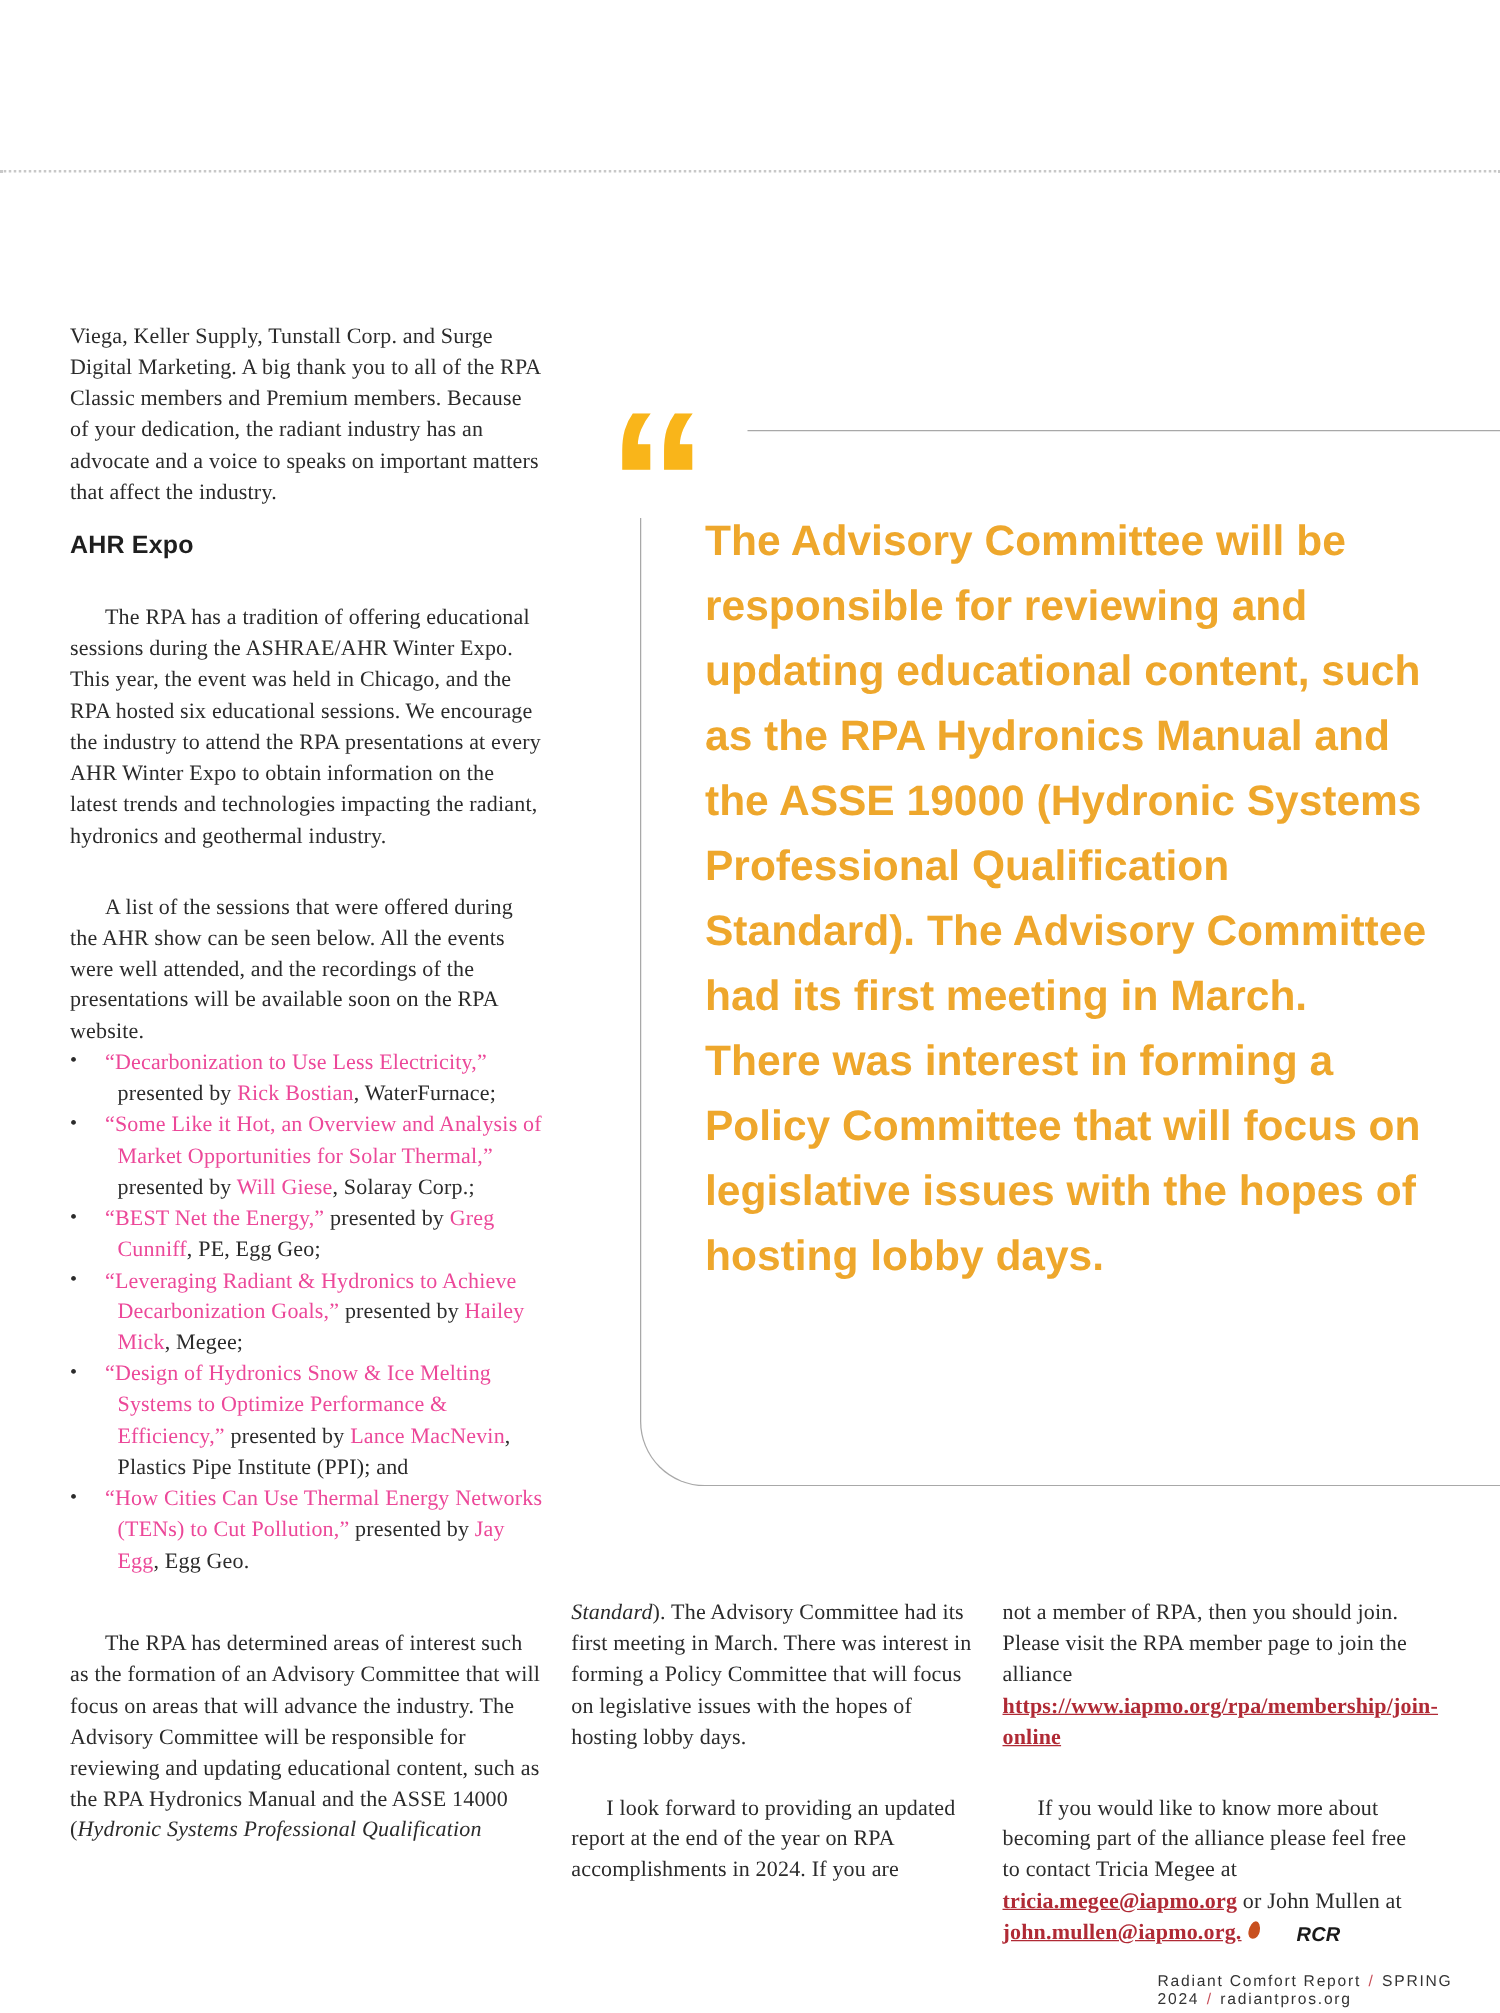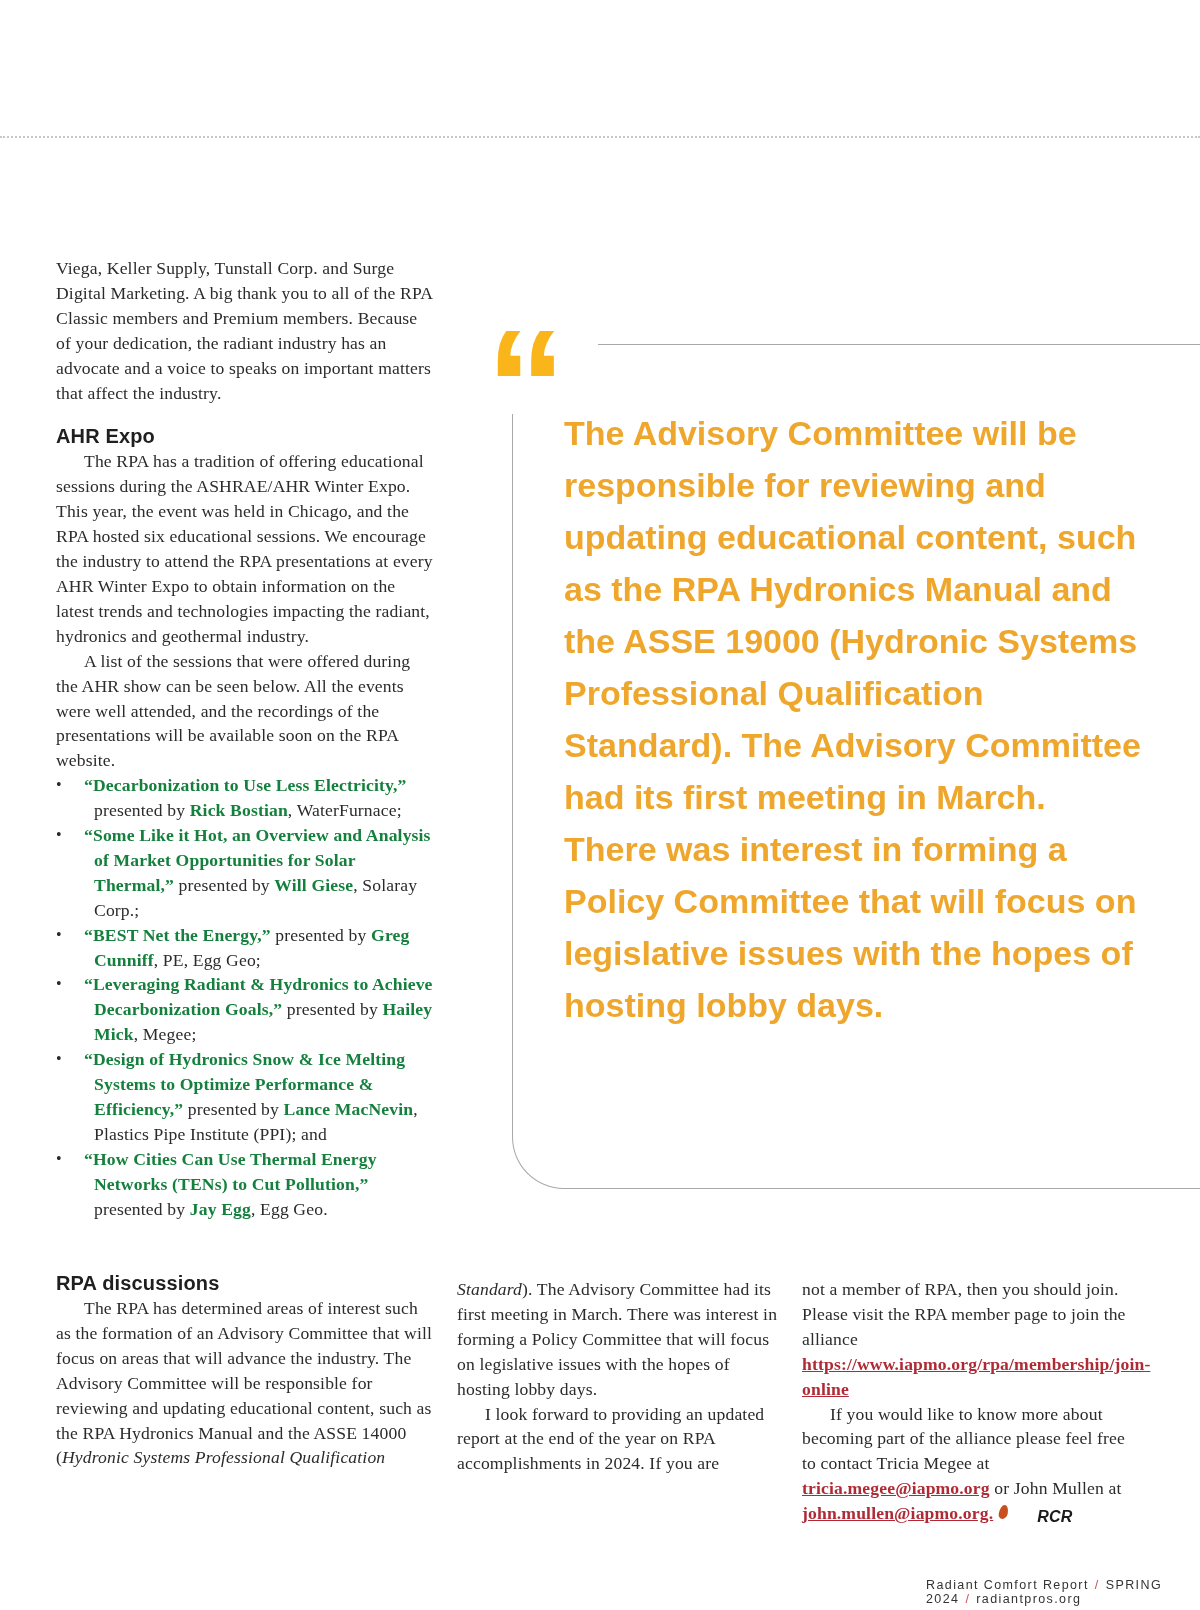--- a/index.html
+++ b/index.html
@@ -2,33 +2,33 @@
 <html><head>
 <meta charset="utf-8">
 <style>
   html, body { margin:0; padding:0; background:#ffffff; }
   body { width:1200px; height:1610px; position:relative; overflow:hidden; }
   .serif { font-family: "Liberation Serif", "DejaVu Serif", serif; color:#2b2b2b; }
   .dotted-rule { position:absolute; left:0; top:136px; width:1200px; height:0; border-top:2px dotted #c8c8c8; }
 
   .col { position:absolute; font-size:17.6px; line-height:24.9px; letter-spacing:0.15px; }
   .col p { margin:0; }
-  .col .ind { text-indent:28px; }
+  .col .ind { text-indent:28px;margin-top:32px; }
   .col1-top { left:56px; top:256px; width:380px; }
   .col1-bot { left:56px; top:1270px; width:380px; }
   .col2 { left:457px; top:1277px; width:330px; }
   .col3 { left:802px; top:1277px; width:340px; }
 
   h2.sub { font-family:"Liberation Sans","DejaVu Sans",sans-serif; font-weight:700; font-size:20px; color:#1f1f1f; margin:0; line-height:26px; }
   .gap { height:18px; }
 
   ul.sessions { list-style:none; margin:0; padding:0; }
   ul.sessions li { position:relative; padding-left:38px; text-indent:-10px; }
   ul.sessions li::before { content:"•"; position:absolute; left:0; text-indent:0; font-size:16px; }
-  b { font-weight:700; color:#15803d; }
+  b { font-weight:400; color:#ec4899; }
   i { font-style:italic; }
 
   a.lnk { color:#b02a35; font-weight:700; text-decoration:underline; }
 
   .rcr-logo { display:inline-flex; align-items:flex-start; margin-left:6px; font-family:"Liberation Sans","DejaVu Sans",sans-serif; font-weight:900; font-style:italic; font-size:16px; color:#1a1a1a; vertical-align:baseline; }
   .rcr-logo .drop { display:inline-block; width:9px; height:14px; background:#c8501f; border-radius:50% 50% 50% 50% / 60% 60% 40% 40%; margin-right:1px; transform:skewX(-10deg); }
 
   
   .quote-mark { position:absolute; left:486px; top:306px; font-family:"Liberation Sans","DejaVu Sans",sans-serif; font-weight:900; font-size:160px; line-height:160px; color:#f9b51a; height:90px; overflow:hidden; letter-spacing:-6px; }
   .quote-top-rule { position:absolute; left:598px; top:344px; width:602px; height:0; border-top:1.5px solid #a8a8a8; }
@@ -60,21 +60,20 @@
     <li><b>“How Cities Can Use Thermal Energy Networks (TENs) to Cut Pollution,”</b><span> presented by </span><b>Jay Egg</b><span>, Egg Geo.</span></li>
   </ul>
 </div>
 
 <div class="quote-mark">“</div>
 <div class="quote-top-rule"></div>
 <div class="quote-box"></div>
 <p class="quote-text">The Advisory Committee will be responsible for reviewing and updating educational content, such as the RPA Hydronics Manual and the ASSE 19000 (Hydronic Systems Professional Qualification Standard). The Advisory Committee had its first meeting in March. There was interest in forming a Policy Committee that will focus on legislative issues with the hopes of hosting lobby days.</p>
 
 <div class="col col1-bot serif">
-  <h2 class="sub">RPA discussions</h2>
   <p class="ind"><span>The RPA has determined areas of interest such as the formation of an Advisory Committee that will focus on areas that will advance the industry. The Advisory Committee will be responsible for reviewing and updating educational content, such as the RPA Hydronics Manual and the ASSE 14000 (</span><i>Hydronic Systems Professional Qualification</i></p>
 </div>
 
 <div class="col col2 serif">
   <p><i>Standard</i><span>). The Advisory Committee had its first meeting in March. There was interest in forming a Policy Committee that will focus on legislative issues with the hopes of hosting lobby days.</span></p>
   <p class="ind">I look forward to providing an updated report at the end of the year on RPA accomplishments in 2024. If you are</p>
 </div>
 
 <div class="col col3 serif">
   <p>not a member of RPA, then you should join. Please visit the RPA member page to join the alliance <a class="lnk">https://www.iapmo.org/rpa/membership/join-online</a></p>

